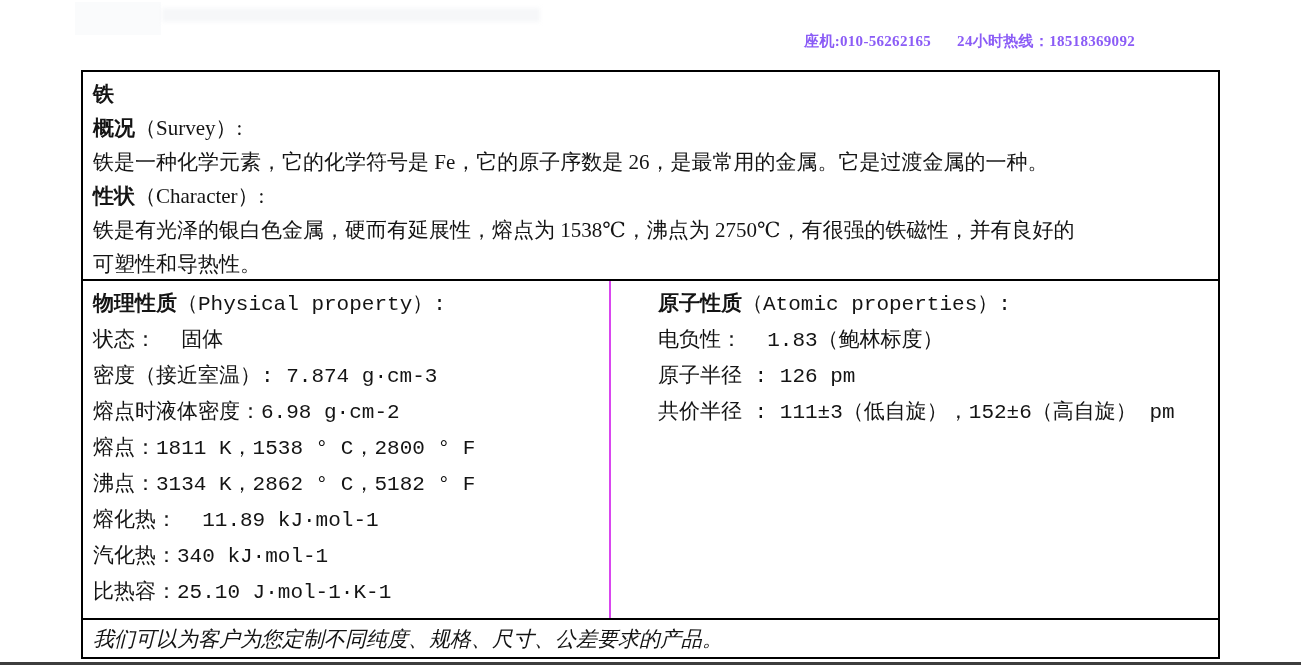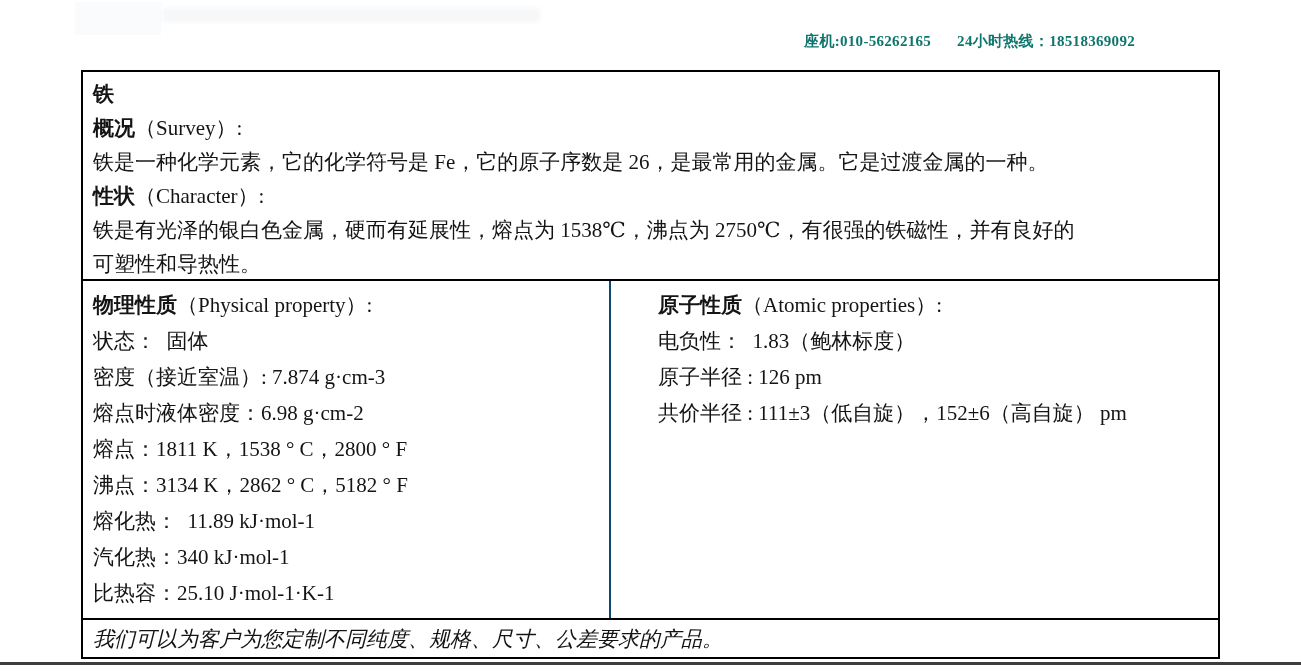--- a/index.html
+++ b/index.html
@@ -33,21 +33,21 @@
 
   
   .contact {
     position: absolute;
     top: 32px;
     right: 166px;
     display: flex;
     gap: 26px;
     font-size: 15px;
     font-weight: bold;
-    color: #0f766e;
+    color: #8b5cf6;
     letter-spacing: 0.3px;
     white-space: pre;
   }
 
   
   .doc-table {
     position: absolute;
     left: 81px;
     top: 70px;
     width: 1139px;
@@ -70,31 +70,32 @@
   }
   .intro .title { font-weight: bold; }
   .b { font-weight: bold; margin-top: 15px; }
 
   .mid {
     height: 341px;
     box-sizing: border-box;
     border-top: 2px solid #000;
     border-bottom: 2px solid #000;
     display: flex;
+    font-family: Liberation Mono, monospace;
   }
   .col {
     box-sizing: border-box;
     padding: 6px 10px 0 10px;
     font-size: 21px;
     line-height: 36px;
   }
   .col-left { width: 526px; }
   .col-right {
     flex: 1;
-    border-left: 2px solid #0c4a6e;
+    border-left: 2px solid #d946ef;
     padding-left: 47px;
   }
 
   .bottom-note {
     flex: 1;
     box-sizing: border-box;
     padding: 0 12px 0 10px;
     font-size: 21px;
     display: flex;
     align-items: center;

